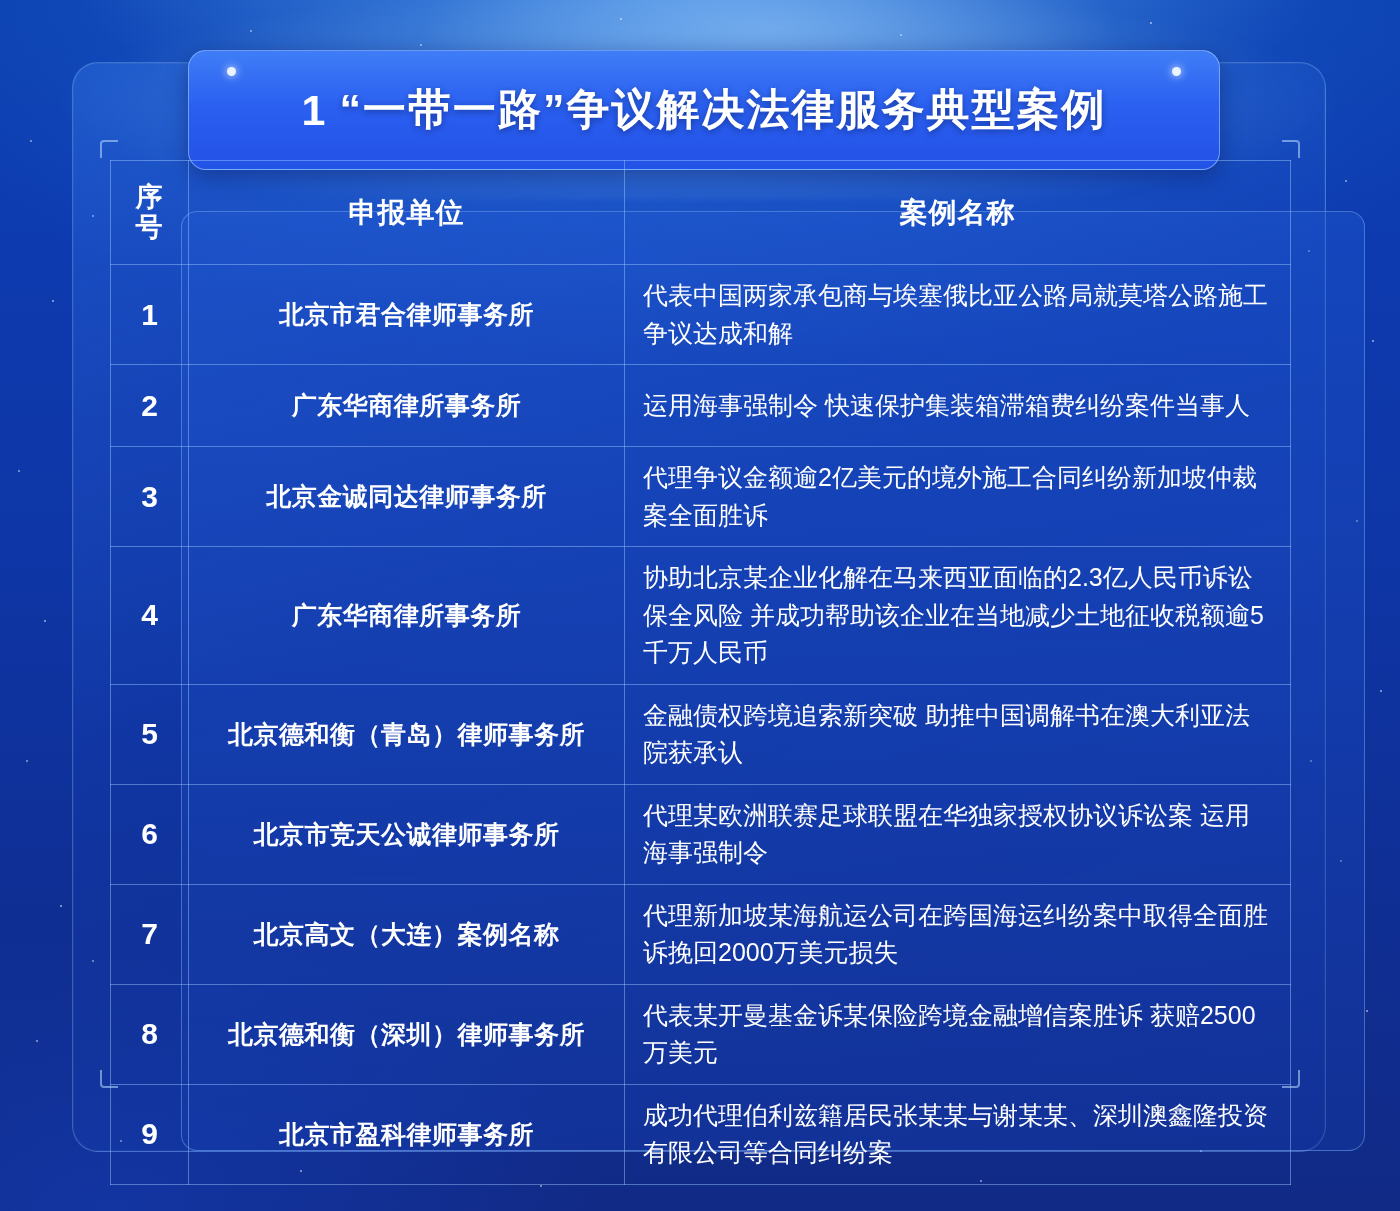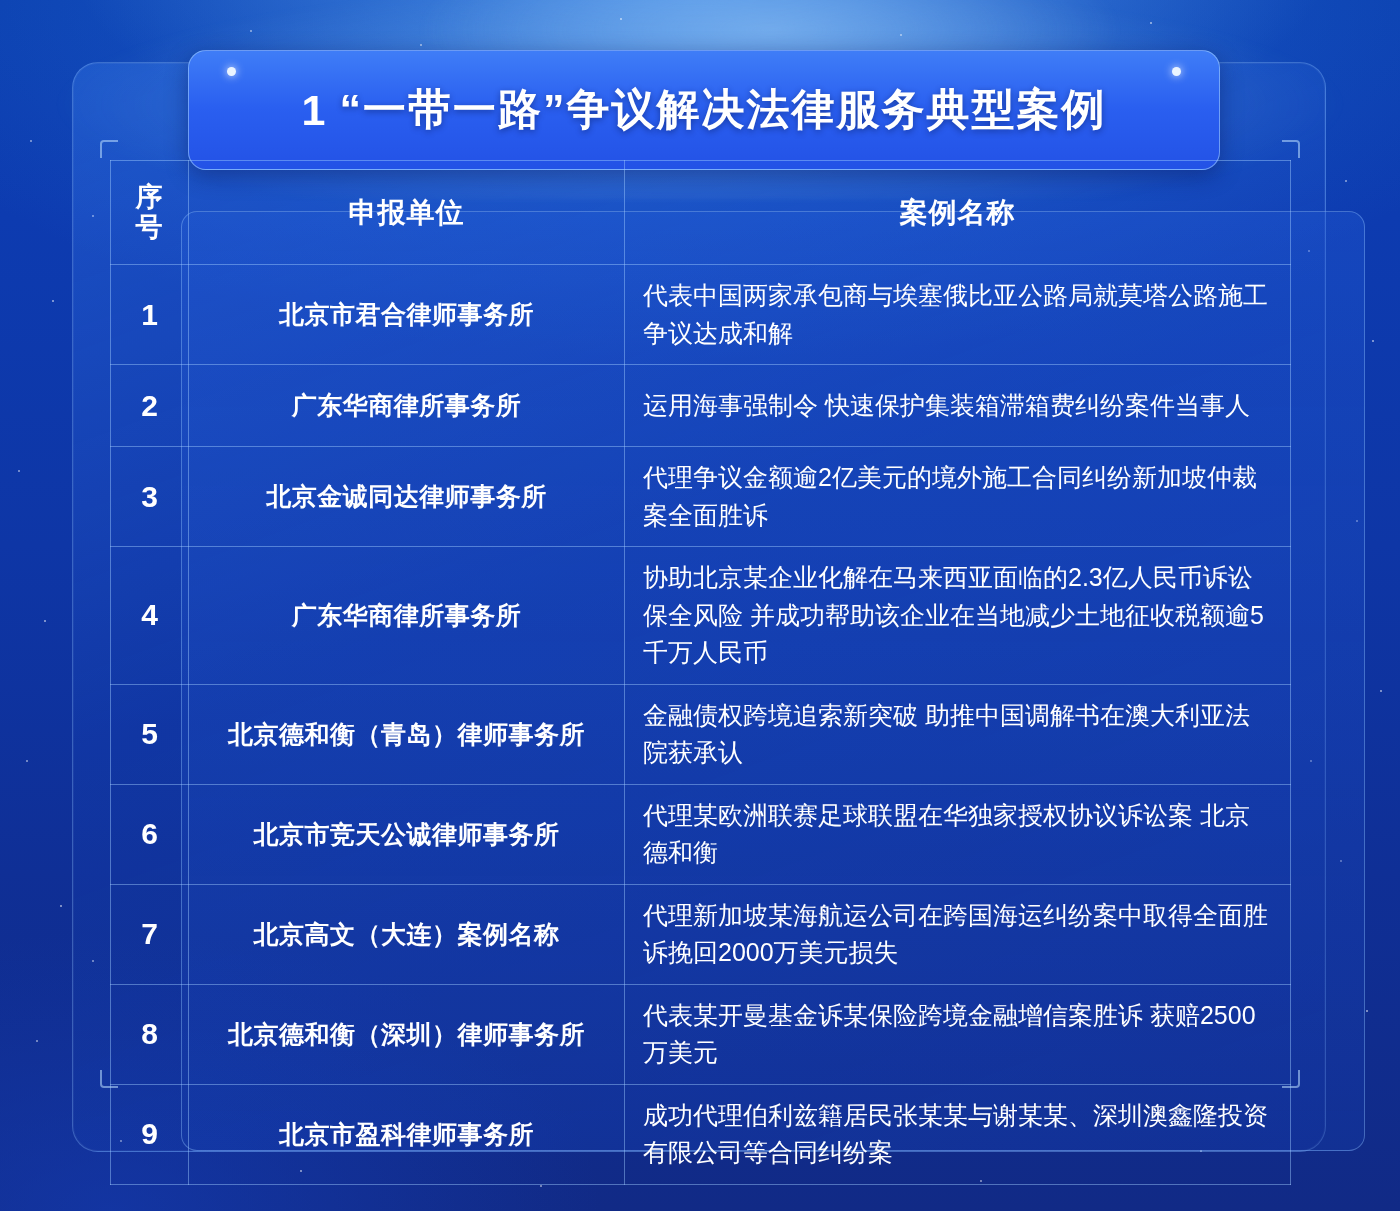--- a/index.html
+++ b/index.html
@@ -262,21 +262,21 @@
         <td class="name">协助北京某企业化解在马来西亚面临的2.3亿人民币诉讼保全风险 并成功帮助该企业在当地减少土地征收税额逾5千万人民币</td>
       </tr>
       <tr class="row-tall">
         <td class="idx">5</td>
         <td class="unit">北京德和衡（青岛）律师事务所</td>
         <td class="name">金融债权跨境追索新突破 助推中国调解书在澳大利亚法院获承认</td>
       </tr>
       <tr class="row-tall">
         <td class="idx">6</td>
         <td class="unit">北京市竞天公诚律师事务所</td>
-        <td class="name">代理某欧洲联赛足球联盟在华独家授权协议诉讼案 北京德和衡</td>
+        <td class="name">代理某欧洲联赛足球联盟在华独家授权协议诉讼案 运用海事强制令</td>
       </tr>
       <tr class="row-tall">
         <td class="idx">7</td>
         <td class="unit">北京高文（大连）案例名称</td>
         <td class="name">代理新加坡某海航运公司在跨国海运纠纷案中取得全面胜诉挽回2000万美元损失</td>
       </tr>
       <tr class="row-tall">
         <td class="idx">8</td>
         <td class="unit">北京德和衡（深圳）律师事务所</td>
         <td class="name">代表某开曼基金诉某保险跨境金融增信案胜诉 获赔2500万美元</td>

